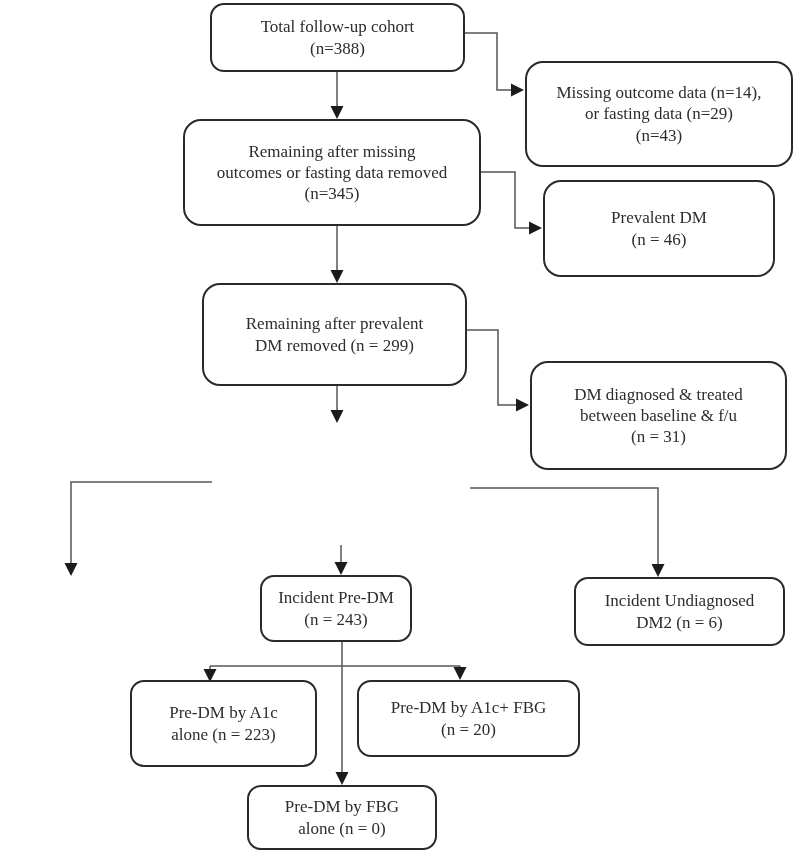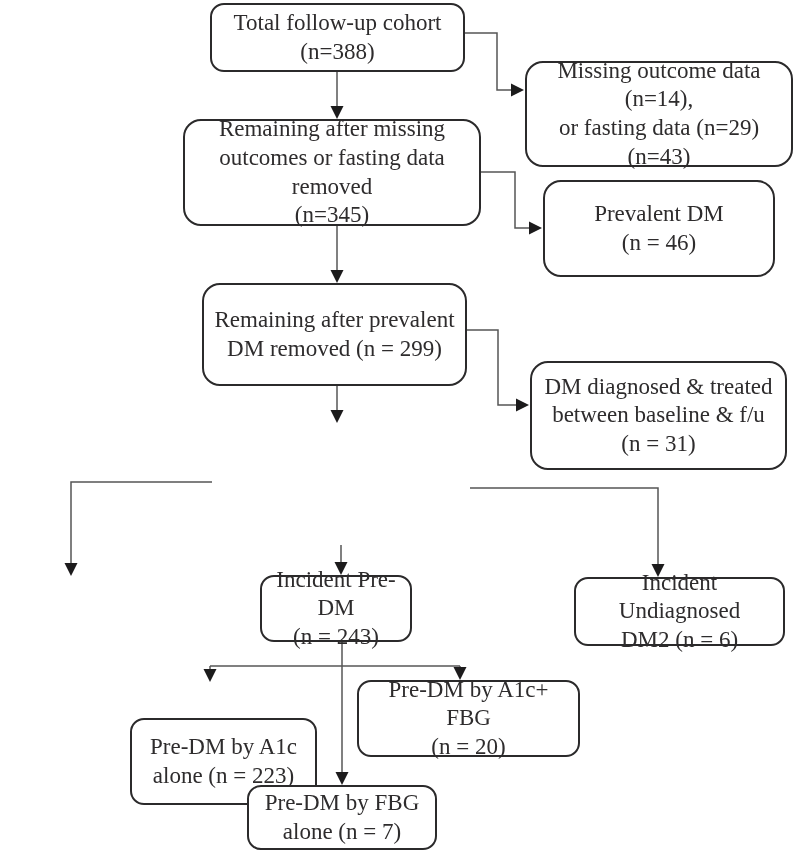--- a/index.html
+++ b/index.html
@@ -25,40 +25,40 @@
     position: absolute;
     z-index: 2;
     box-sizing: border-box;
     background: #ffffff;
     border: 2px solid #2b2a2b;
     display: flex;
     align-items: center;
     justify-content: center;
     text-align: center;
     color: #2e2c2d;
-    font-size: 23px;
+    font-size: 17px;
     line-height: 1.24;
     white-space: pre-line;
     padding: 2px 6px;
   }
   .r-lg { border-radius: 18px; }
   .r-md { border-radius: 14px; }
   .r-sm { border-radius: 11px; }
 
   #b-total          { left: 210px; top: 3px;   width: 255px; height: 69px; }
   #b-missing        { left: 525px; top: 33px;  width: 268px; height: 106px; margin-top: 28px; }
   #b-rem-missing    { left: 183px; top: 119px; width: 298px; height: 107px; }
   #b-prevalent      { left: 543px; top: 180px; width: 232px; height: 97px; }
   #b-rem-prevalent  { left: 202px; top: 283px; width: 265px; height: 103px; }
   #b-dm-treated     { left: 530px; top: 349px; width: 257px; height: 109px; margin-top: 12px; }
   #b-rem-incident   { left: 212px; top: 423px; width: 258px; height: 122px; }
   #b-wnl            { left: 2px;   top: 576px; width: 158px; height: 72px; }
   #b-incident-predm { left: 260px; top: 575px; width: 152px; height: 67px; }
   #b-incident-dm2   { left: 574px; top: 577px; width: 211px; height: 69px; }
-  #b-predm-a1c      { left: 130px; top: 718px; width: 187px; height: 87px; text-align: center; }
+  #b-predm-a1c      { left: 130px; top: 680px; width: 187px; height: 87px; text-align: center; }
   #b-predm-a1c-fbg  { left: 357px; top: 680px; width: 223px; height: 77px; }
   #b-predm-fbg      { left: 247px; top: 785px; width: 190px; height: 65px; }
 </style>
 </head>
 <body>
 
 <div class="canvas">
 
   <svg class="wires" width="800" height="856" viewBox="0 0 800 856">
     <defs>
@@ -112,15 +112,15 @@
   <div id="b-incident-dm2" class="flow-box r-md">Incident Undiagnosed
 DM2 (n = 6)</div>
 
   <div id="b-predm-a1c" class="flow-box r-md">Pre-DM by A1c
 alone (n = 223)</div>
 
   <div id="b-predm-a1c-fbg" class="flow-box r-md">Pre-DM by A1c+ FBG
 (n = 20)</div>
 
   <div id="b-predm-fbg" class="flow-box r-md">Pre-DM by FBG
-alone (n = 7)</div>
+alone (n = 0)</div>
 
 </div>
 
 </body></html>

